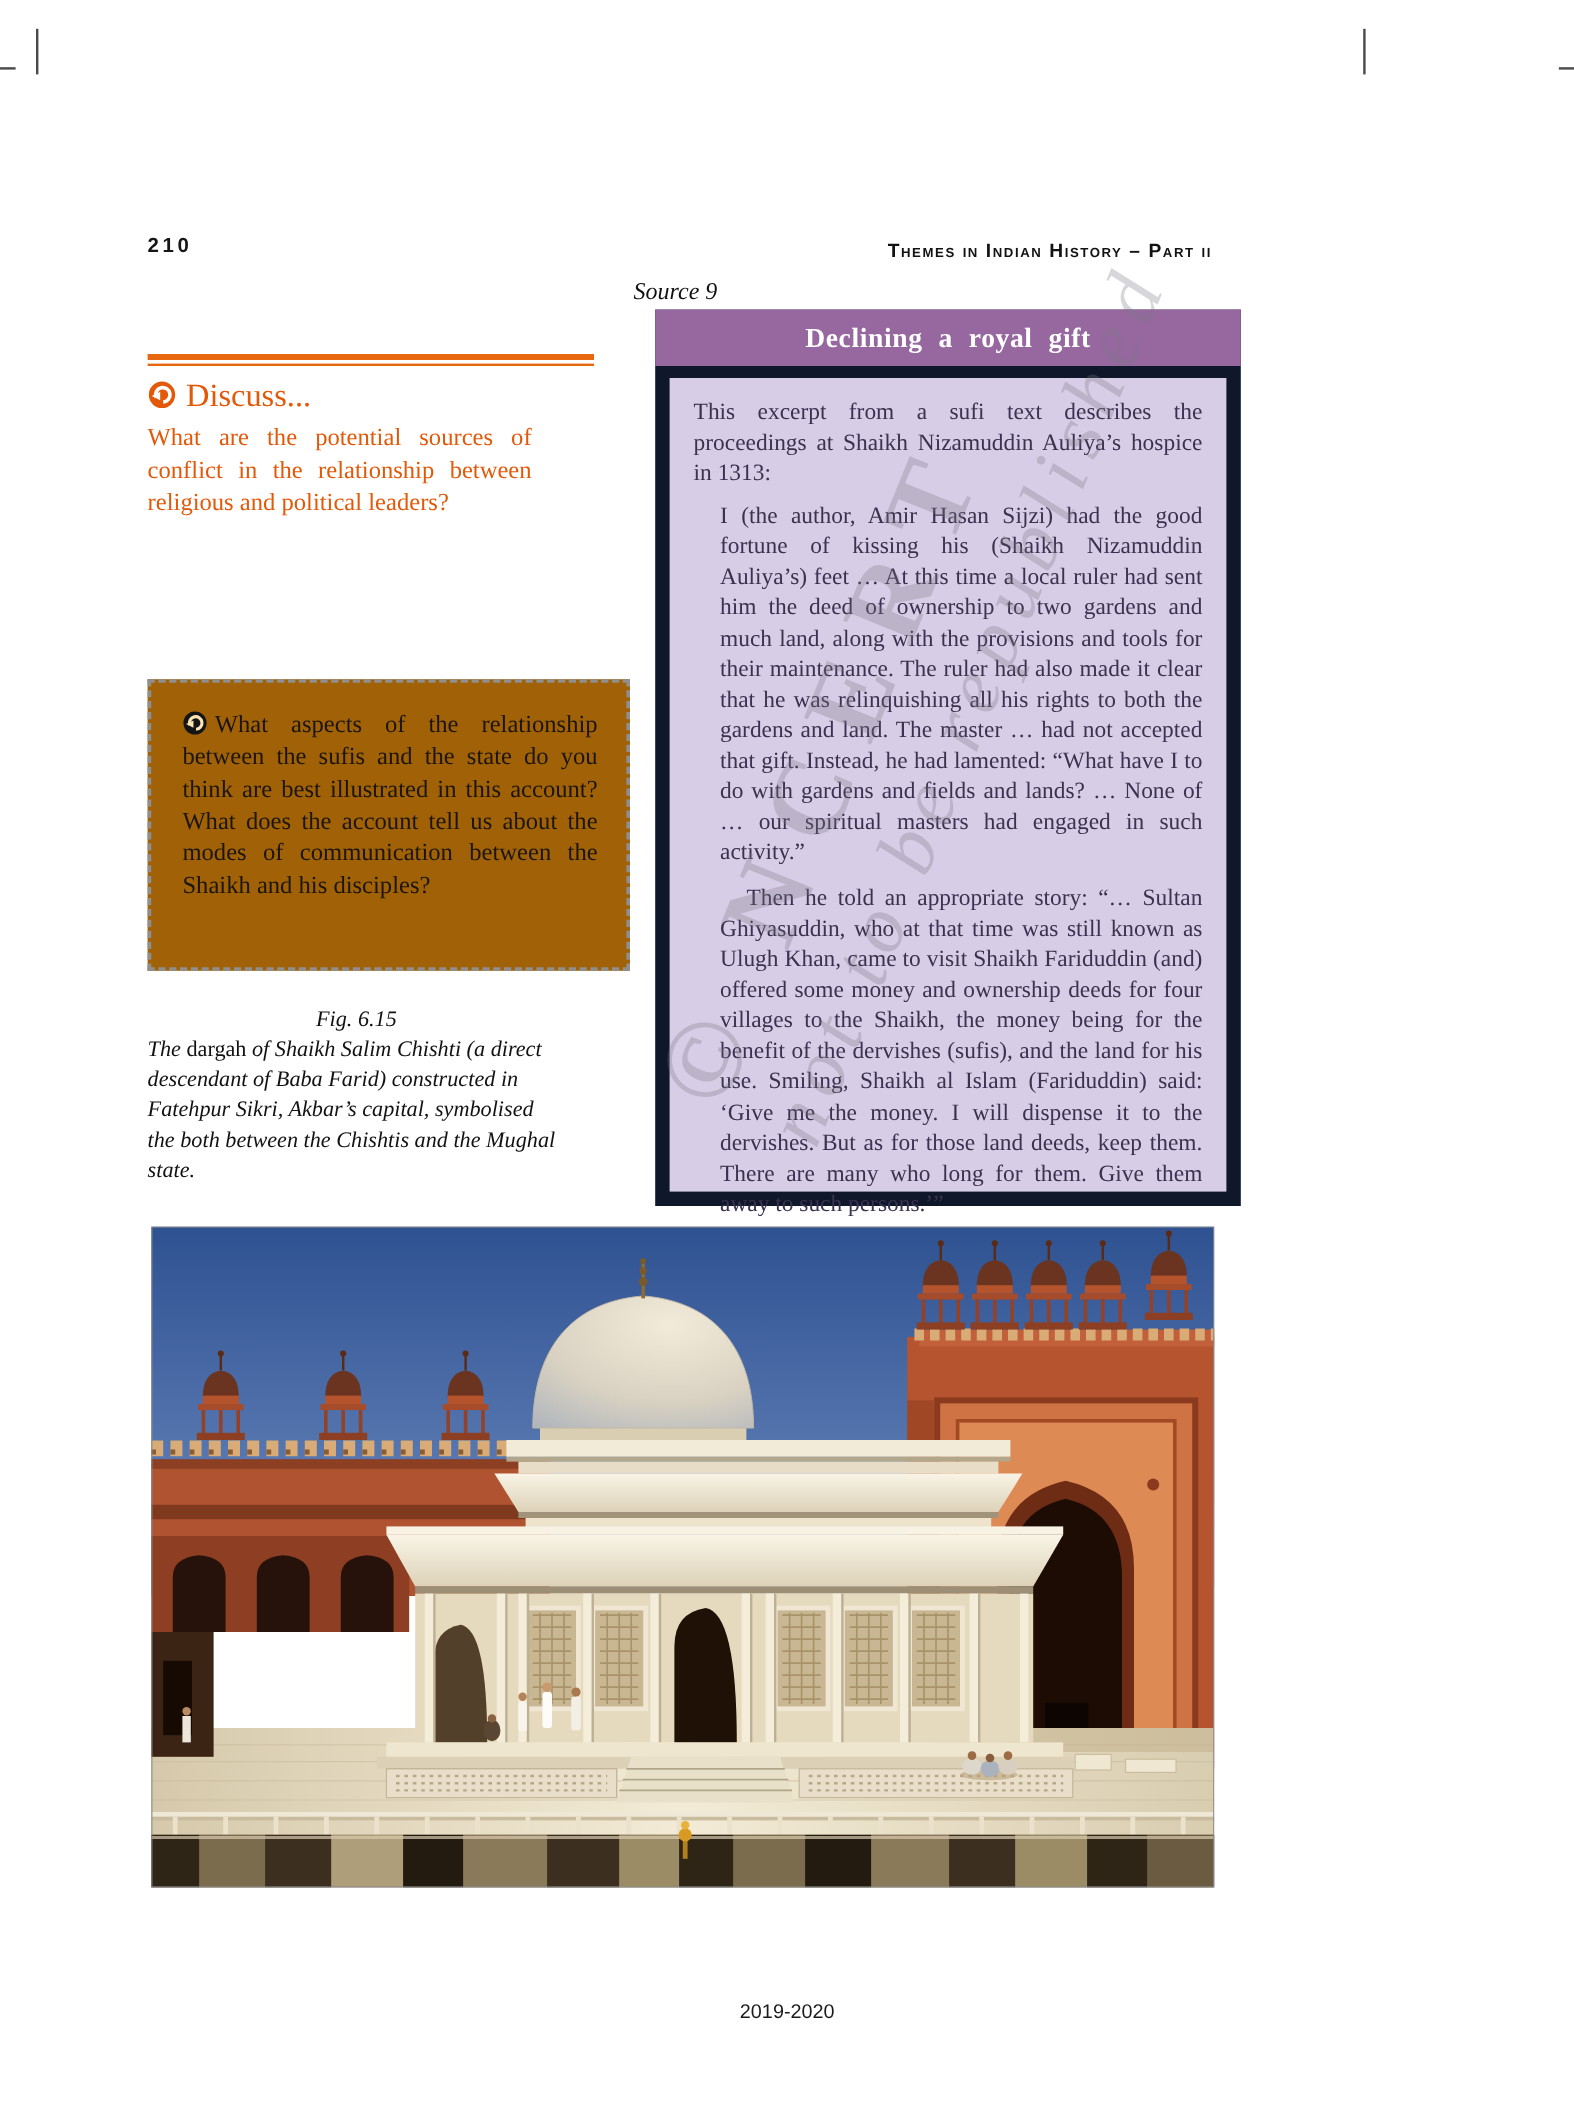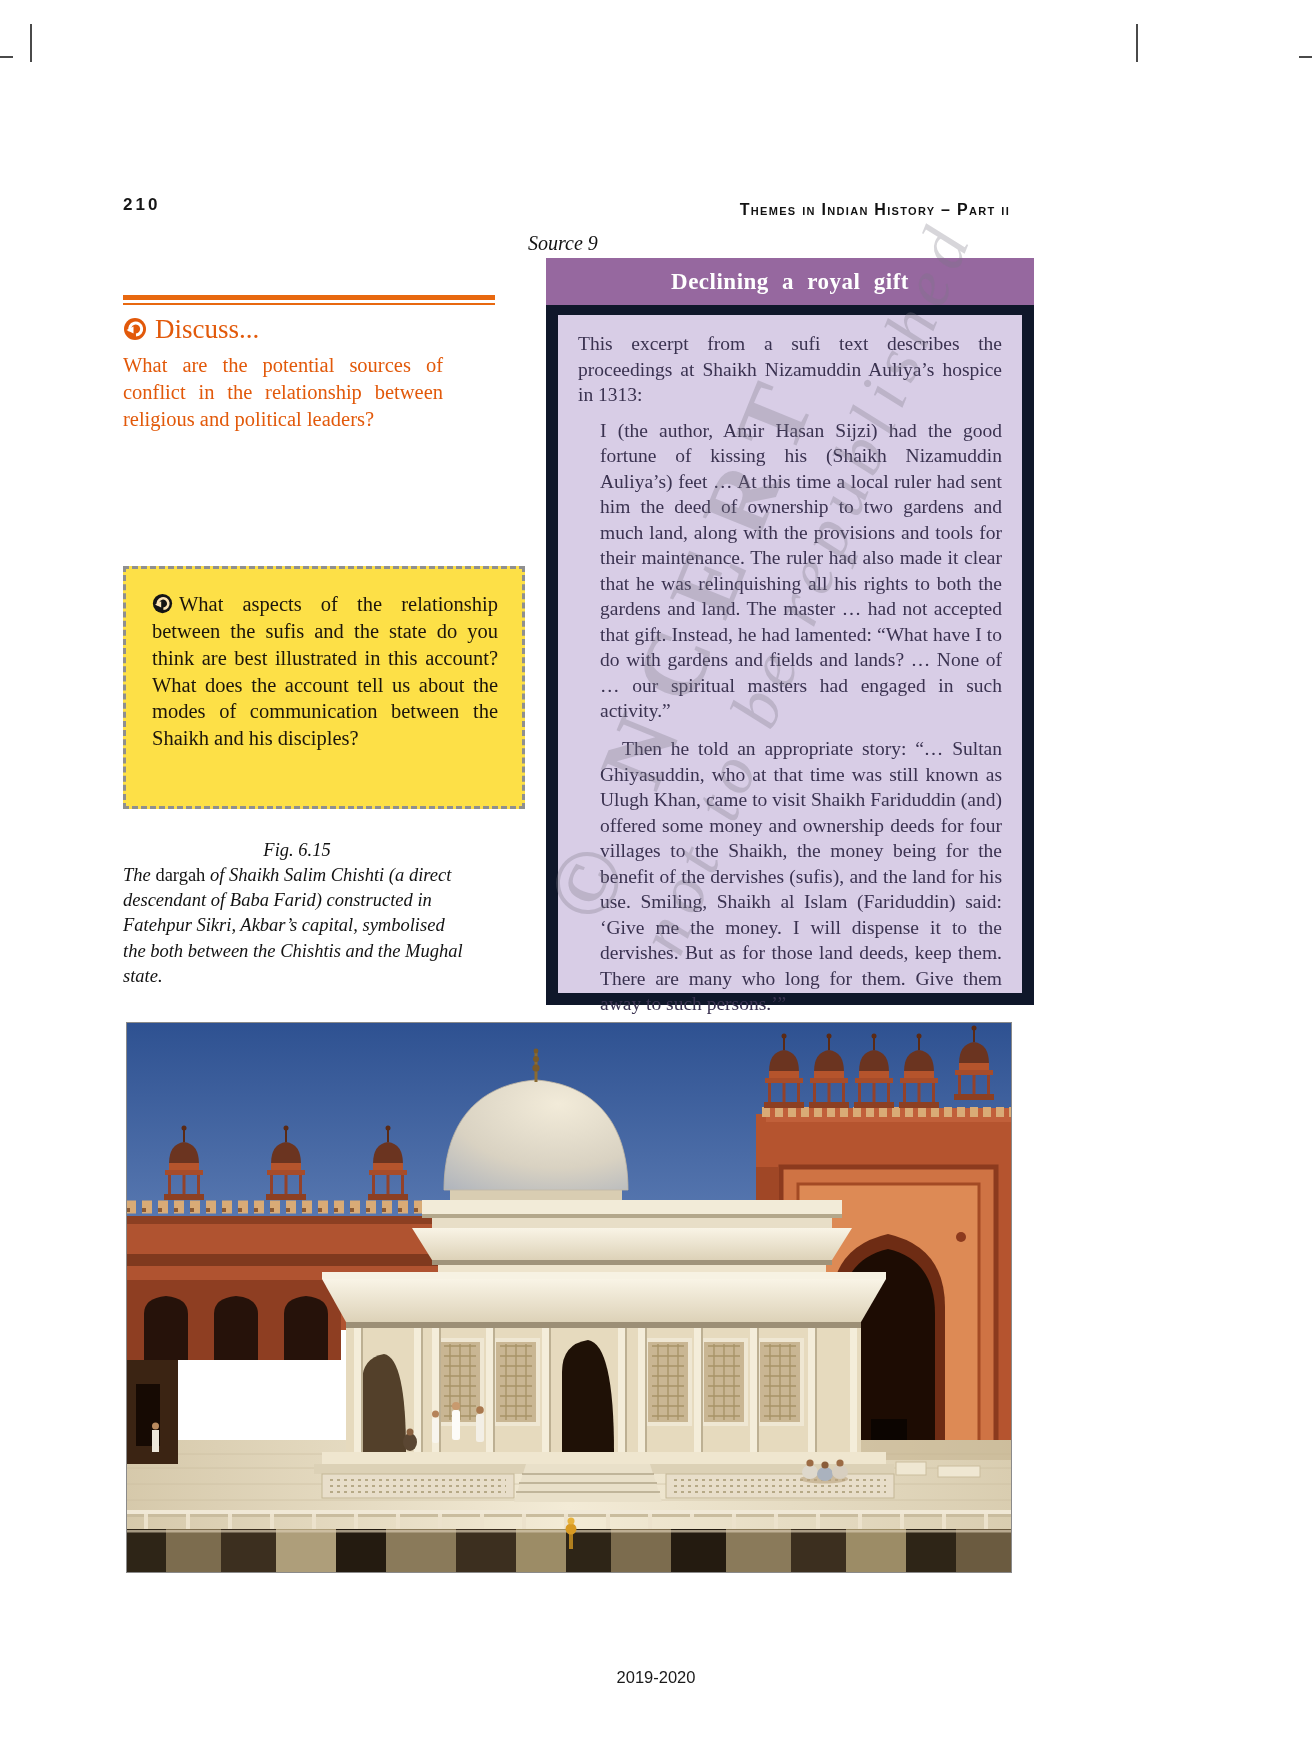--- a/index.html
+++ b/index.html
@@ -13,21 +13,21 @@
   .runhead{position:absolute;right:302px;top:201px;font-family:"Liberation Sans",sans-serif;
            font-weight:bold;font-size:16px;letter-spacing:1.3px;font-variant:small-caps;color:#121212;text-align:right;}
   
   .discuss-rule1{position:absolute;left:123px;top:295px;width:372px;height:5px;background:#e8680f;}
   .discuss-rule2{position:absolute;left:123px;top:303px;width:372px;height:2px;background:#e8680f;}
   .discuss-head{position:absolute;left:123px;top:314px;font-size:27px;font-weight:500;color:#e2590a;}
   .discuss-head .ico{vertical-align:-3px;margin-right:8px;}
   .discuss-body{position:absolute;left:123px;top:352px;width:320px;font-size:20.5px;line-height:1.32;
                 text-align:justify;color:#e2590a;}
   .qbox{position:absolute;left:123px;top:566px;width:402px;height:243px;box-sizing:border-box;
-        background:#fde047;border:3px dashed #8f8f8f;padding:22px 24px 18px 26px;
+        background:#a16207;border:3px dashed #8f8f8f;padding:22px 24px 18px 26px;
         font-size:20.5px;line-height:1.31;text-align:justify;color:#1c150b;}
   .qbox .ico{vertical-align:-3px;margin-right:6px;}
   .figcap{position:absolute;left:123px;top:838px;width:348px;font-size:18.5px;font-style:italic;
           line-height:1.36;color:#121212;}
   .figcap .fig-label{display:block;text-align:center;}
   .cap-roman{font-style:normal;}
   
   .source-label{position:absolute;left:528px;top:232px;font-size:20px;font-style:italic;color:#111;text-align:center;}
   .srcbox{position:absolute;left:546px;top:258px;width:488px;height:747px;background:#0f172a;}
   .srcbox-header{position:absolute;left:0;top:0;right:0;height:47px;background:#96689f;

